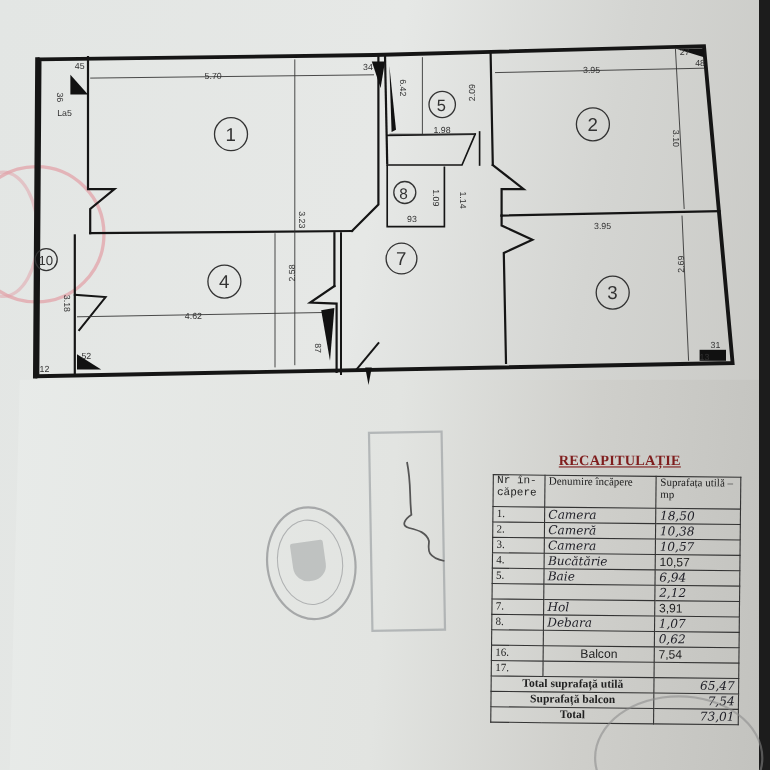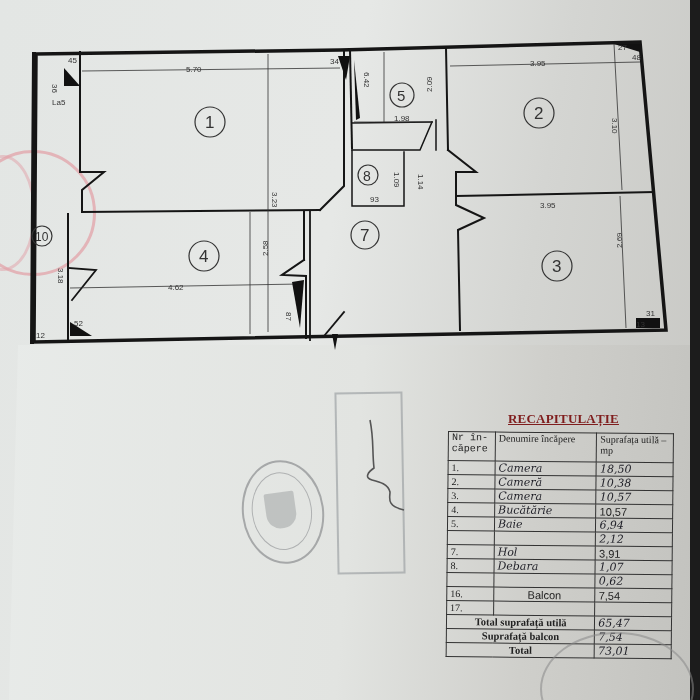--- a/index.html
+++ b/index.html
@@ -37,21 +37,21 @@
     border:1px solid #333; padding:0 3px; height:13px; line-height:12px;
   }
   table.recap th { font-weight:normal; text-align:left; vertical-align:top; line-height:11px; height:28px; }
   .c-nr { width:40px;font-family:Liberation Mono, monospace; }
   .c-name { width:95px; }
   .c-area { width:70px; text-align:left; }
   .hand { font-family:"DejaVu Serif", serif; font-style:italic; color:#1e1e26; font-size:11px; }
   .print { font-family:"Liberation Sans", sans-serif; font-style:normal; color:#222; font-size:11px; }
   .area-print { text-align:left !important; }
   .tot-label { font-weight:bold; text-align:center; font-size:10.5px; }
-  .tot-val { }
+  .tot-val { text-align:right; }
 
   .stamp-round {
     position:absolute; left:242px; top:460px; width:78px; height:100px;
     border:2px solid #8d8f91; border-radius:50%; opacity:0.7;
     transform:rotate(-8deg);
   }
   .stamp-round .inner {
     position:absolute; left:8px; top:10px; width:58px; height:76px;
     border:1px solid #9a9c9e; border-radius:50%;
   }

